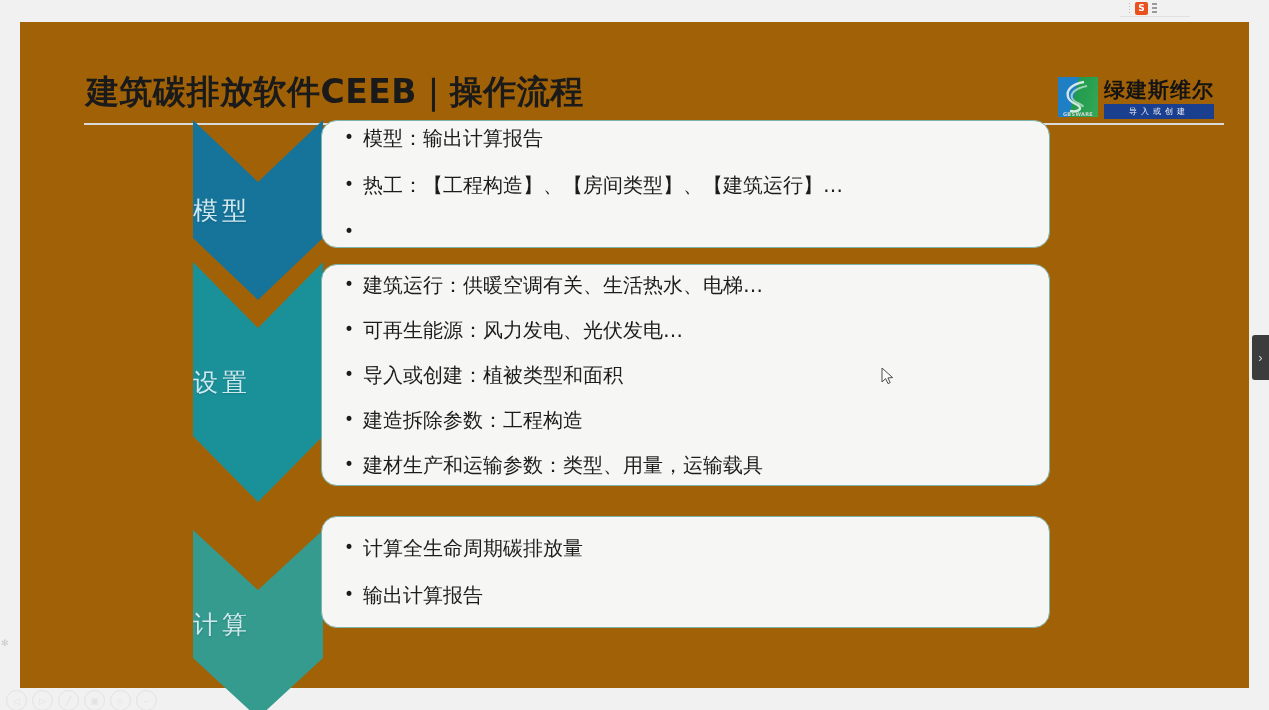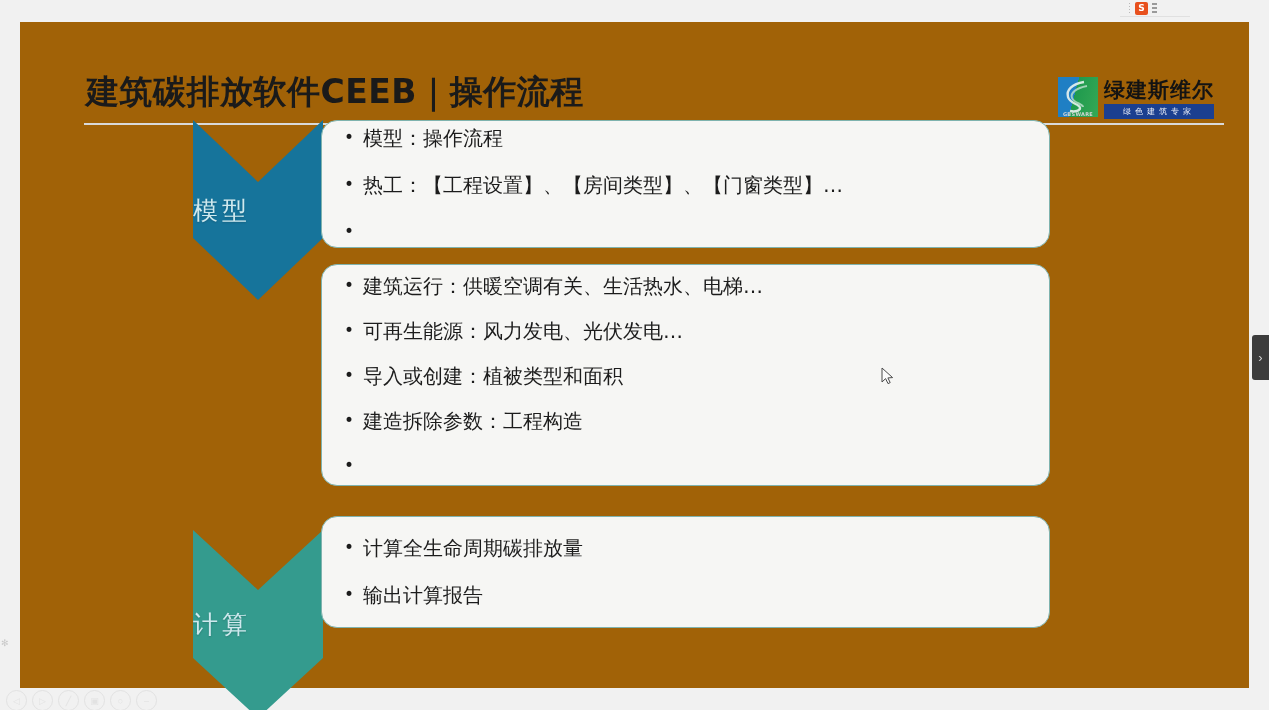--- a/index.html
+++ b/index.html
@@ -150,63 +150,70 @@
     <div id="logo">
       <div id="logo-mark">
         <svg width="40" height="40" viewBox="0 0 40 40" aria-hidden="true">
           <path d="M26 5 C14 7, 8 13, 10 20 C12 27, 22 27, 22 31 C22 34, 17 35, 12 34" fill="none" stroke="#e9f3ee" stroke-width="2.4" opacity=".9"></path>
           <path d="M29 9 C18 11, 12 16, 14 21 C16 26, 25 27, 25 30" fill="none" stroke="#bfe0cf" stroke-width="2" opacity=".8"></path>
         </svg>
         <div id="logo-mark-text">GBSWARE</div>
       </div>
       <div id="logo-right">
         <div id="logo-name">绿建斯维尔</div>
-        <div id="logo-tagline">绿色建筑专家</div>
+        <div id="logo-tagline">导入或创建</div>
       </div>
     </div>
 
     <div class="chev" style="left:173px;top:98px;height:180px;">
       <svg class="chev-shape" viewBox="0 0 130 180" preserveAspectRatio="none" aria-hidden="true">
         <polygon points="0,0 65,62 130,0 130,118 65,180 0,118" fill="#16749b"></polygon>
       </svg>
       <span class="chev-label">模型</span>
     </div>
     <div class="panel" style="left:301px;top:98px;width:729px;height:128px;gap:22px;">
       <div class="bullet">
         <span class="dot">•</span>
-        <span>模型：操作流程</span>
-      </div>
-      <div class="bullet">
-        <span class="dot">•</span>
-        <span>热工：【工程设置】、【房间类型】、【门窗类型】…</span>
-      </div>
-      <div class="bullet">
-        <span class="dot">•</span>
-      </div>
-    </div>
-
+        <span>模型：输出计算报告</span>
+      </div>
+      <div class="bullet">
+        <span class="dot">•</span>
+        <span>热工：【工程构造】、【房间类型】、【建筑运行】…</span>
+      </div>
+      <div class="bullet">
+        <span class="dot">•</span>
+      </div>
+    </div>
+
+    <div class="chev" style="left:173px;top:240px;height:240px;">
+      <svg class="chev-shape" viewBox="0 0 130 240" preserveAspectRatio="none" aria-hidden="true">
+        <polygon points="0,0 65,66 130,0 130,174 65,240 0,174" fill="#1a9199"></polygon>
+      </svg>
+      <span class="chev-label">设置</span>
+    </div>
     <div class="panel" style="left:301px;top:242px;width:729px;height:222px;gap:20px;">
       <div class="bullet">
         <span class="dot">•</span>
         <span>建筑运行：供暖空调有关、生活热水、电梯…</span>
       </div>
       <div class="bullet">
         <span class="dot">•</span>
         <span>可再生能源：风力发电、光伏发电…</span>
       </div>
       <div class="bullet">
         <span class="dot">•</span>
         <span>导入或创建：植被类型和面积</span>
       </div>
       <div class="bullet">
         <span class="dot">•</span>
         <span>建造拆除参数：工程构造</span>
       </div>
       <div class="bullet">
         <span class="dot">•</span>
+        <span>建材生产和运输参数：类型、用量，运输载具</span>
       </div>
     </div>
 
     <div class="chev" style="left:173px;top:508px;height:188px;">
       <svg class="chev-shape" viewBox="0 0 130 188" preserveAspectRatio="none" aria-hidden="true">
         <polygon points="0,0 65,60 130,0 130,128 65,188 0,128" fill="#349b8e"></polygon>
       </svg>
       <span class="chev-label">计算</span>
     </div>
     <div class="panel" style="left:301px;top:494px;width:729px;height:112px;gap:22px;">

